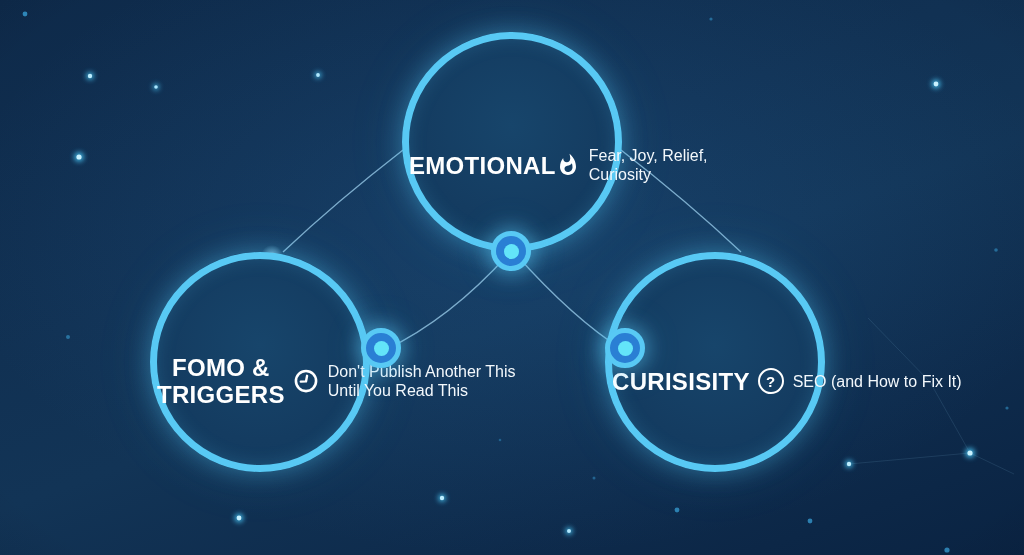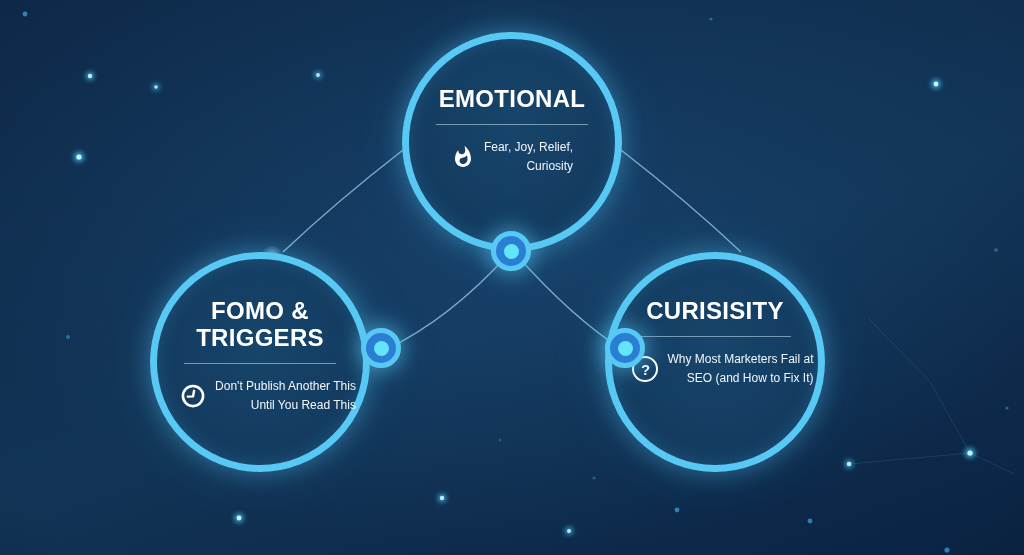--- a/index.html
+++ b/index.html
@@ -12,33 +12,33 @@
       linear-gradient(160deg,#0e2a4a 0%,#113153 38%,#123456 55%,#0e2b4c 78%,#0a2342 100%);
   }
   .bg-svg{position:absolute;inset:0;z-index:2;}
   
   .bubble{
     position:absolute;width:220px;height:220px;border-radius:50%;
     border:7px solid #58c9f4;box-sizing:border-box;z-index:3;
     background:radial-gradient(circle at 50% 42%, #17456b 0%, #143c61 60%, #123a5e 100%);
     box-shadow:0 0 24px rgba(86,200,245,.40), 0 0 60px rgba(86,200,245,.12),
                inset 0 0 18px rgba(86,200,245,.18);
-    display:flex;flex-direction:column;align-items:center;
+    display:flex;flex-direction:row;align-items:center;
   }
   #bubble-top{left:402px;top:32px;padding-top:46px;}
   #bubble-left{left:150px;top:252px;padding-top:38px;}
   #bubble-right{left:605px;top:252px;padding-top:38px;}
   .bubble-title{
     color:#fff;font-weight:bold;font-size:24px;line-height:27px;
     text-align:center;letter-spacing:.3px;white-space:nowrap;
   }
   .divider{width:152px;height:1px;background:rgba(199,228,247,.55);margin:12px 0 13px;}
   .desc-row{display:flex;align-items:center;gap:9px;}
   #bubble-left .desc-row,#bubble-right .desc-row{transform:translateX(8px);}
-  .desc-text{color:#f3f8fc;font-size:12px;line-height:19px;text-align:right;white-space:nowrap;}
+  .desc-text{color:#f3f8fc;font-size:16px;line-height:19px;text-align:left;white-space:nowrap;}
   .icon{flex:0 0 auto;display:flex;align-items:center;justify-content:center;}
   .q-icon{
     width:22px;height:22px;border:2.4px solid #fff;border-radius:50%;
     display:flex;align-items:center;justify-content:center;
     color:#fff;font-weight:bold;font-size:15px;line-height:1;
   }
   
   .node{
     position:absolute;width:40px;height:40px;border-radius:50%;z-index:4;
     border:5.5px solid #58c9f4;background:#2a7fd4;box-sizing:border-box;
@@ -162,21 +162,20 @@
   <div class="bubble" id="bubble-right">
     <div class="bubble-title">
       <div>CURISISITY</div>
     </div>
     <div class="divider"></div>
     <div class="desc-row">
       <span class="icon q-icon">
         <span>?</span>
       </span>
       <div class="desc-text">
-        <div>Why Most Marketers Fail at</div>
         <div>SEO (and How to Fix It)</div>
       </div>
     </div>
   </div>
 
   <div class="node" id="node-top">
     <div class="node-core"></div>
   </div>
   <div class="node" id="node-left">
     <div class="node-core"></div>

